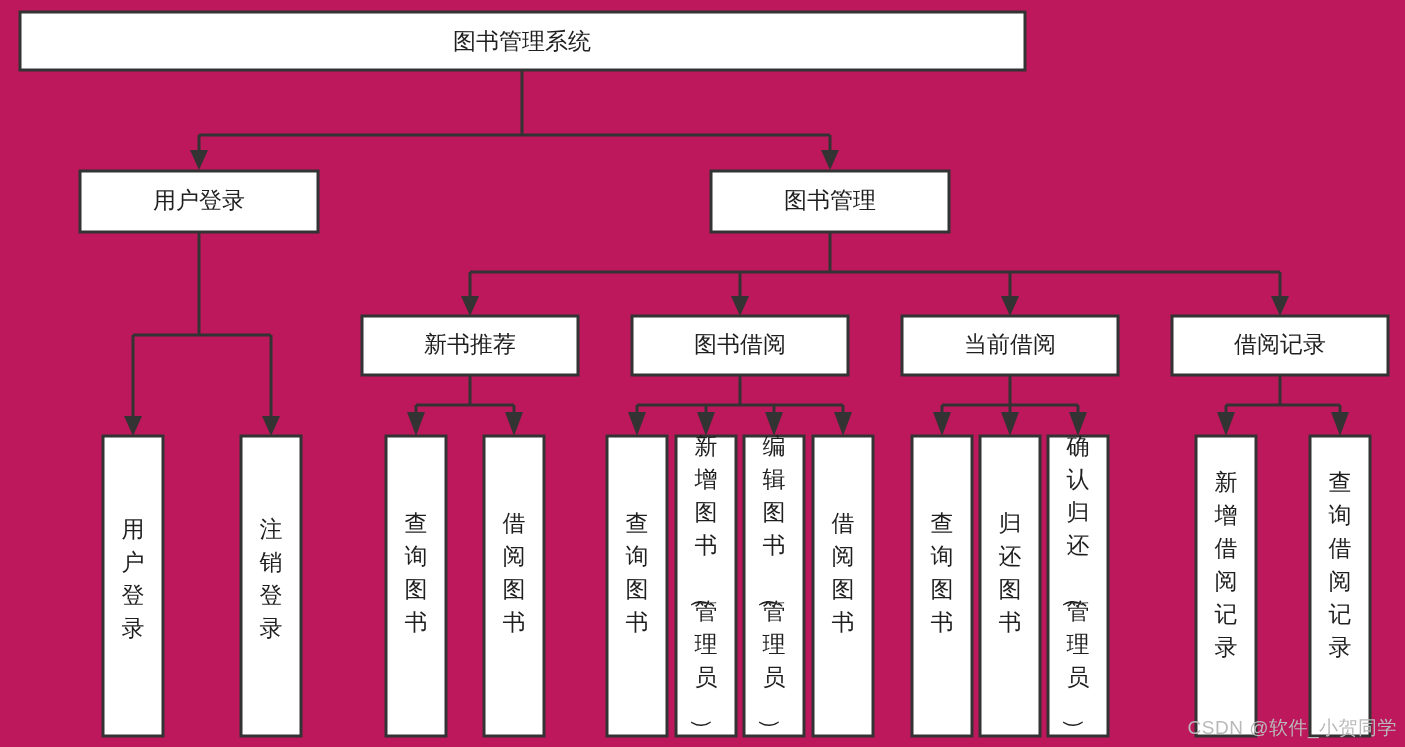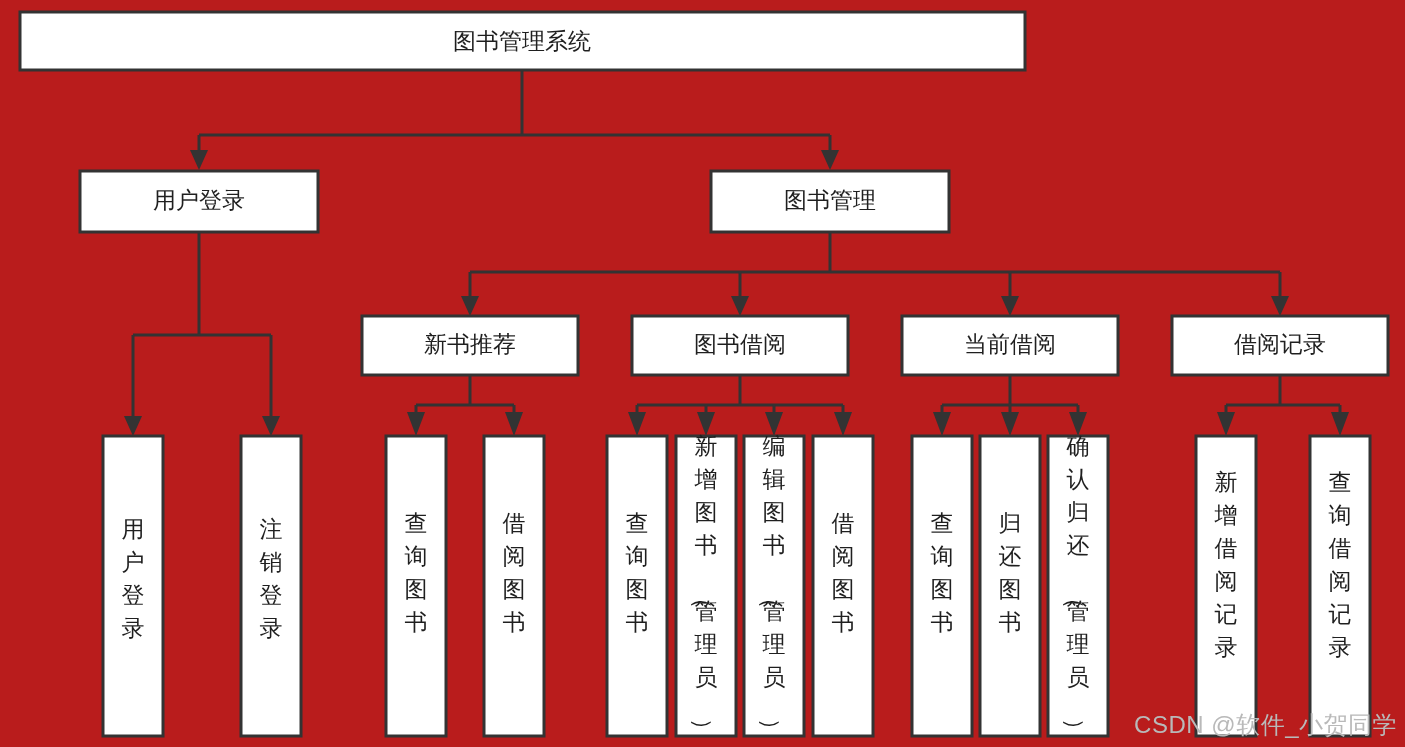--- a/index.html
+++ b/index.html
@@ -7,21 +7,21 @@
     padding: 0;
     background: #ffffff;
   }
   body {
     font-family: "Liberation Sans", "DejaVu Sans", sans-serif;
   }
   #diagram-root {
     position: relative;
     width: 1405px;
     height: 747px;
-    background: #b91c1c;
+    background: #be185d;
     overflow: hidden;
   }
   svg#flowchart {
     position: absolute;
     left: 0;
     top: 0;
     width: 1405px;
     height: 747px;
     display: block;
   }
@@ -50,21 +50,21 @@
     font-family: "Liberation Sans", "DejaVu Sans", sans-serif;
     font-size: 23px;
     fill: #1f1f1f;
     text-anchor: middle;
   }
   .watermark {
     position: absolute;
     right: 8px;
     bottom: 6px;
     font-family: "Liberation Sans", "DejaVu Sans", sans-serif;
-    font-size: 24px;
+    font-size: 19px;
     color: #b9b9b9;
     letter-spacing: 0.5px;
     white-space: nowrap;
     user-select: none;
   }
 </style>
 </head>
 <body>
 
 <div id="diagram-root">

